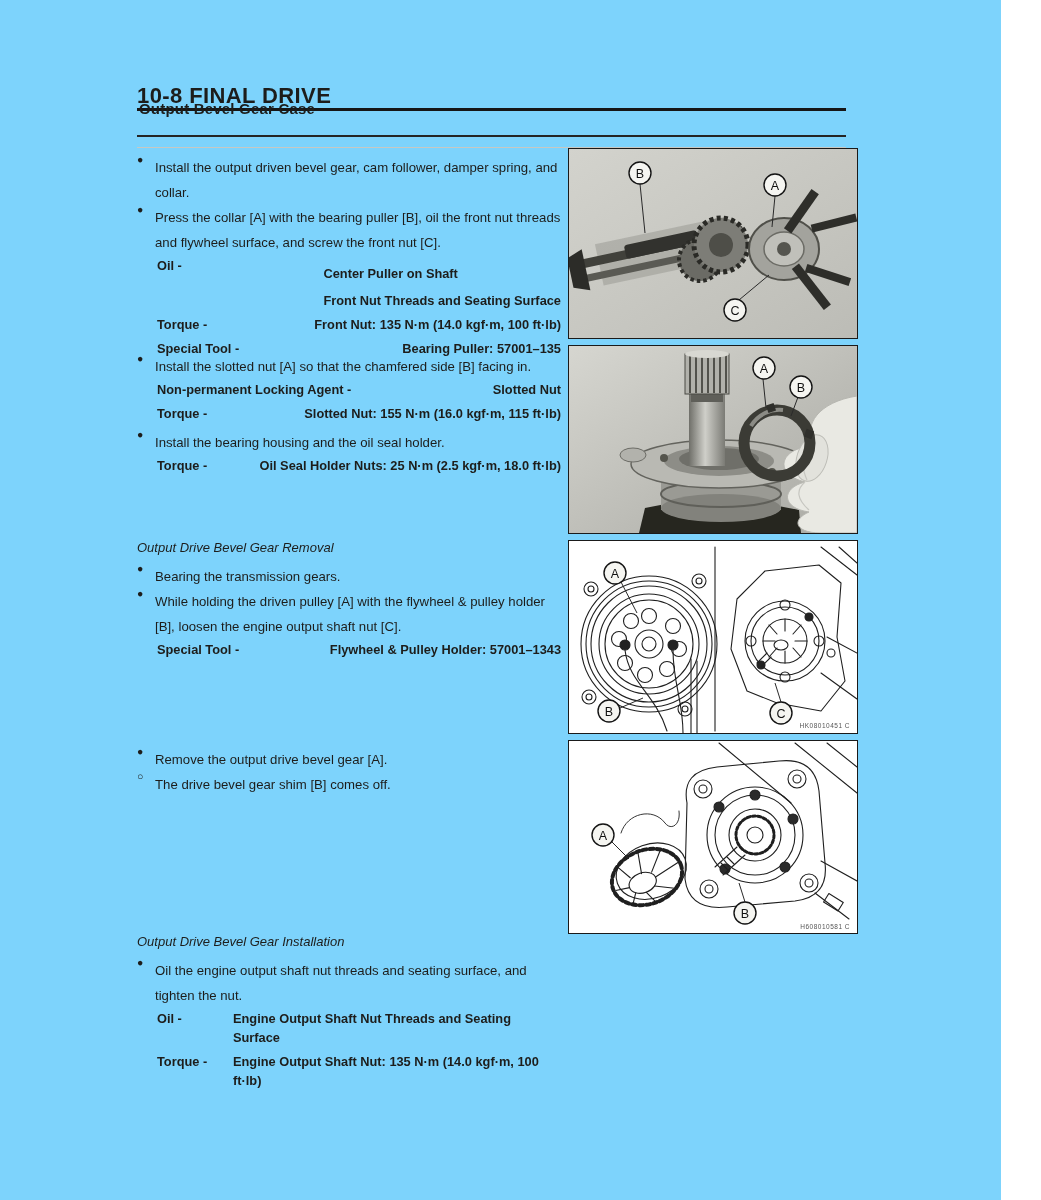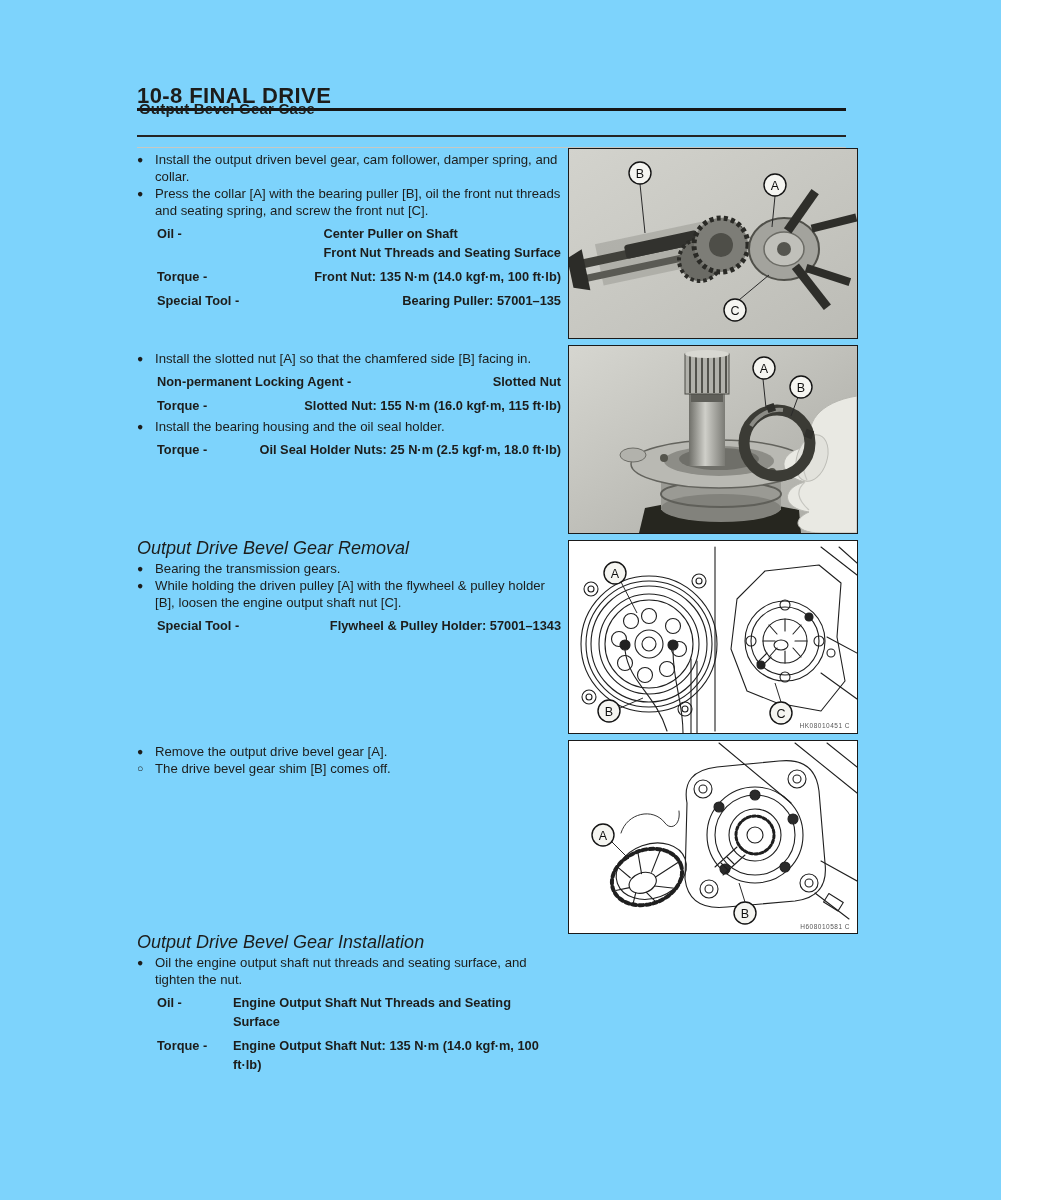--- a/index.html
+++ b/index.html
@@ -15,27 +15,27 @@
   .rule-mid  { position:absolute; left:137px; top:135px; width:709px; height:2px; background:#242424; }
   .rule-thin { position:absolute; left:137px; top:147px; width:709px; height:1px; background:#c8c8c2; }
 
   
   .block { position:absolute; left:137px; width:424px; font-size:13.2px; line-height:17px; }
   #s1 { top:151px; } #s2 { top:350px; } #s3 { top:539px; } #s4 { top:743px; } #s5 { top:933px; }
 
   .bullet { display:flex; }
   .bullet .mk { width:18px; flex:none; font-size:10.5px; line-height:17px; }
   .bullet .tx { flex:1; }
-  .ln { display:block; }
+  .ln { display:block;margin-top:8px; }
 
   .spec { display:flex; margin:5px 0 0 20px; font-weight:bold; font-size:12.8px; line-height:19px;justify-content:space-between; }
   .spec .lbl { white-space:nowrap; margin-right:11px; }
   .spec.wide .lbl { min-width:76px; margin-right:0; }
 
-  .ital-heading { font-style:italic; font-size:18px; line-height:18px; margin-bottom:3px; }
+  .ital-heading { font-style:italic; font-size:13px; line-height:18px; margin-bottom:3px; }
 
   
   .fig { position:absolute; left:568px; width:288px; border:1.5px solid #1a1a1a; background:#fff; box-sizing:content-box; }
   #f1 { top:148px; height:189px; }
   #f2 { top:345px; height:187px; }
   #f3 { top:540px; height:192px; }
   #f4 { top:740px; height:192px; }
   .fig svg { display:block; width:100%; height:100%; }
 
   .co circle { fill:#f5f5f1; stroke:#141414; stroke-width:1.4; }
@@ -60,21 +60,21 @@
       <span class="mk">●</span>
       <span class="tx">
         <span class="ln">Install the output driven bevel gear, cam follower, damper spring, and</span>
         <span class="ln">collar.</span>
       </span>
     </div>
     <div class="bullet">
       <span class="mk">●</span>
       <span class="tx">
         <span class="ln">Press the collar [A] with the bearing puller [B], oil the front nut threads</span>
-        <span class="ln">and seating spring, and screw the front nut [C].</span>
+        <span class="ln">and flywheel surface, and screw the front nut [C].</span>
       </span>
     </div>
     <div class="spec">
       <span class="lbl">Oil -</span>
       <span class="val">
         <span class="ln">Center Puller on Shaft</span>
         <span class="ln">Front Nut Threads and Seating Surface</span>
       </span>
     </div>
     <div class="spec">

